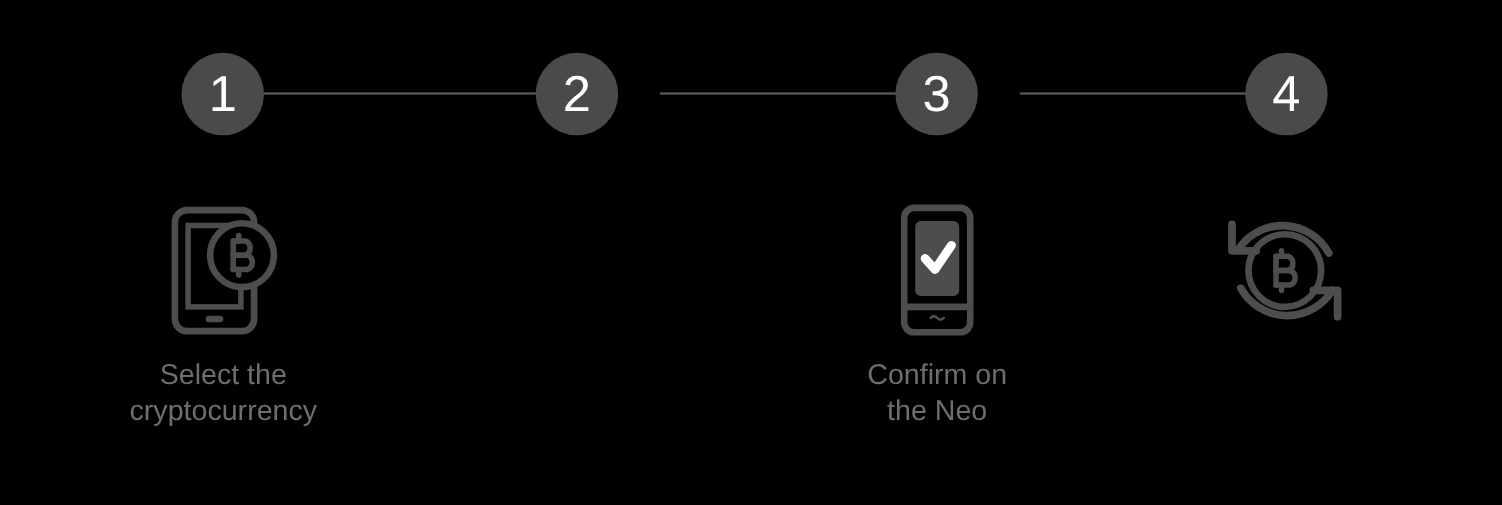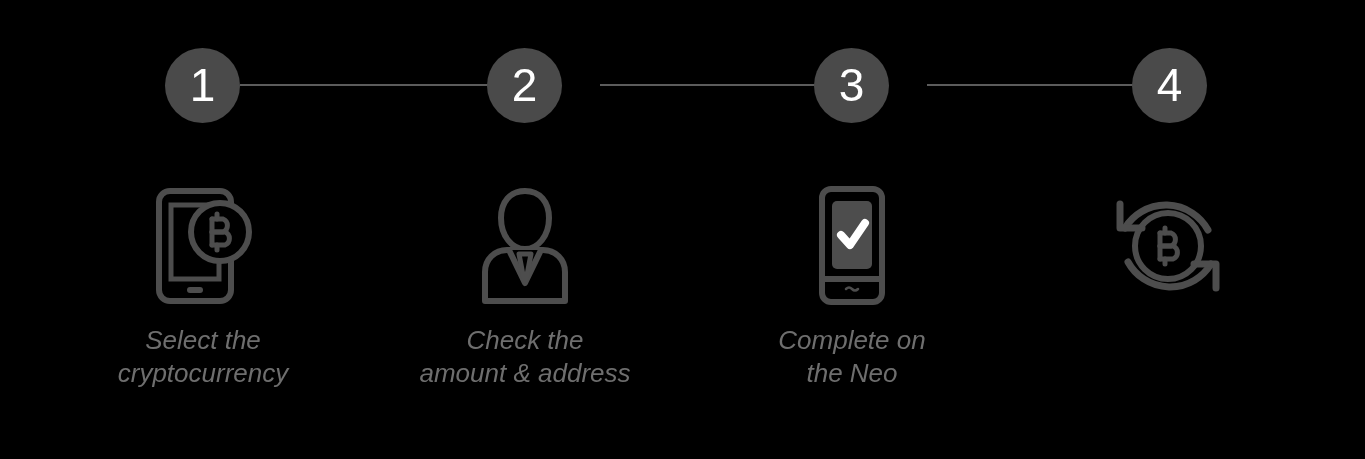--- a/index.html
+++ b/index.html
@@ -55,21 +55,20 @@
     letter-spacing: 0px;
     margin-top: -2px;
   }
 
   
   .col {
     position: absolute;
     top: 180px;
     width: 300px;
     text-align: center;
-    font-style: italic;
   }
   .icon-wrap {
     height: 130px;
     display: flex;
     align-items: center;
     justify-content: center;
   }
   .caption {
     margin-top: 14px;
     color: #6e6e6e;
@@ -118,44 +117,32 @@
           <path d="M65 49 L78 49 a7 7 0 0 1 0 13 L65 62"></path>
           <path d="M70 31 L70 36"></path>
           <path d="M70 62 L70 67"></path>
         </g>
       </svg>
     </div>
     <div class="caption">Select the
 cryptocurrency</div>
   </div>
 
-  <div class="col" style="left:375px;">
-    <div class="icon-wrap">
-      <svg width="112" height="125" viewBox="0 0 112 125" fill="none">
-        <path d="M56 8 c-15 0 -24 11 -24 27 c0 18 11 31 24 31 c13 0 24 -13 24 -31 c0 -16 -9 -27 -24 -27 z" stroke="#4d4d4d" stroke-width="6"></path>
-        <path d="M16 118 L16 89 c0 -13 10 -22 22 -22 L74 67 c12 0 22 9 22 22 L96 118 Z" stroke="#4d4d4d" stroke-width="6" stroke-linejoin="round"></path>
-        <path d="M40 67 L56 100 L72 67" stroke="#4d4d4d" stroke-width="6" stroke-linejoin="round" fill="#000000"></path>
-        <path d="M50 71 L62 71 L58 92 L56 100 L54 92 Z" stroke="#4d4d4d" stroke-width="5" stroke-linejoin="round" fill="#000000"></path>
-      </svg>
-    </div>
-    <div class="caption">Check the
-amount &amp; address</div>
-  </div>
 
   <div class="col" style="left:702px;">
     <div class="icon-wrap">
       <svg width="112" height="125" viewBox="0 0 112 125" fill="none">
         <rect x="26" y="6" width="60" height="113" rx="9" ry="9" stroke="#4d4d4d" stroke-width="6"></rect>
         <path d="M26 96 L86 96" stroke="#4d4d4d" stroke-width="6"></path>
         <rect x="36" y="18" width="40" height="68" rx="5" ry="5" fill="#4d4d4d"></rect>
         <path d="M45 52 L54 62 L69 40" stroke="#ffffff" stroke-width="8" stroke-linecap="round" stroke-linejoin="round" fill="none"></path>
         <path d="M50 106 q3 -3 6 0 q3 3 6 0" stroke="#4d4d4d" stroke-width="2.5" fill="none" stroke-linecap="round"></path>
       </svg>
     </div>
-    <div class="caption">Complete on
+    <div class="caption">Confirm on
 the Neo</div>
   </div>
 
   <div class="col" style="left:1018px;">
     <div class="icon-wrap">
       <svg width="122" height="125" viewBox="0 0 122 125" fill="none">
         <circle cx="61" cy="63" r="33" stroke="#4d4d4d" stroke-width="6"></circle>
         <g stroke="#4d4d4d" stroke-width="5" stroke-linecap="round" fill="none">
           <path d="M53 50 L53 76"></path>
           <path d="M53 50 L64 50 a7 7 0 0 1 0 13 L53 63"></path>

